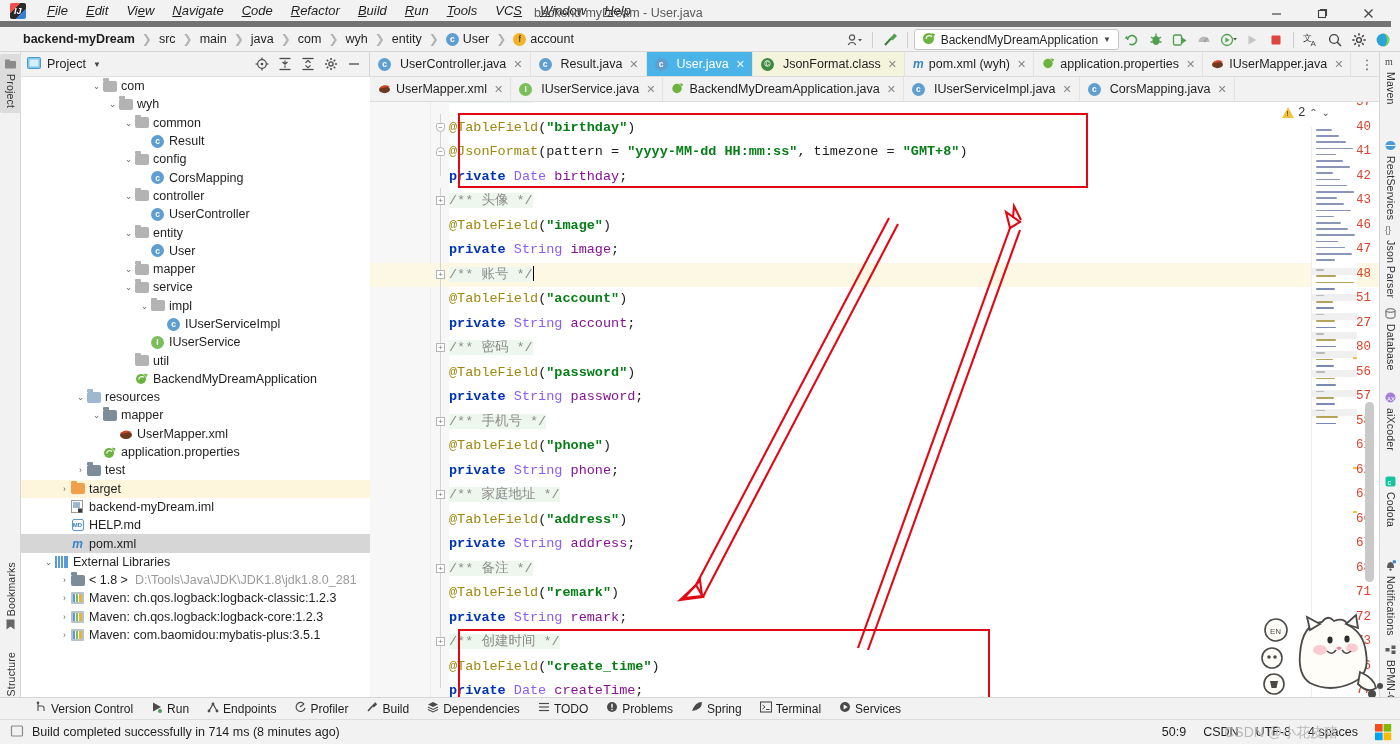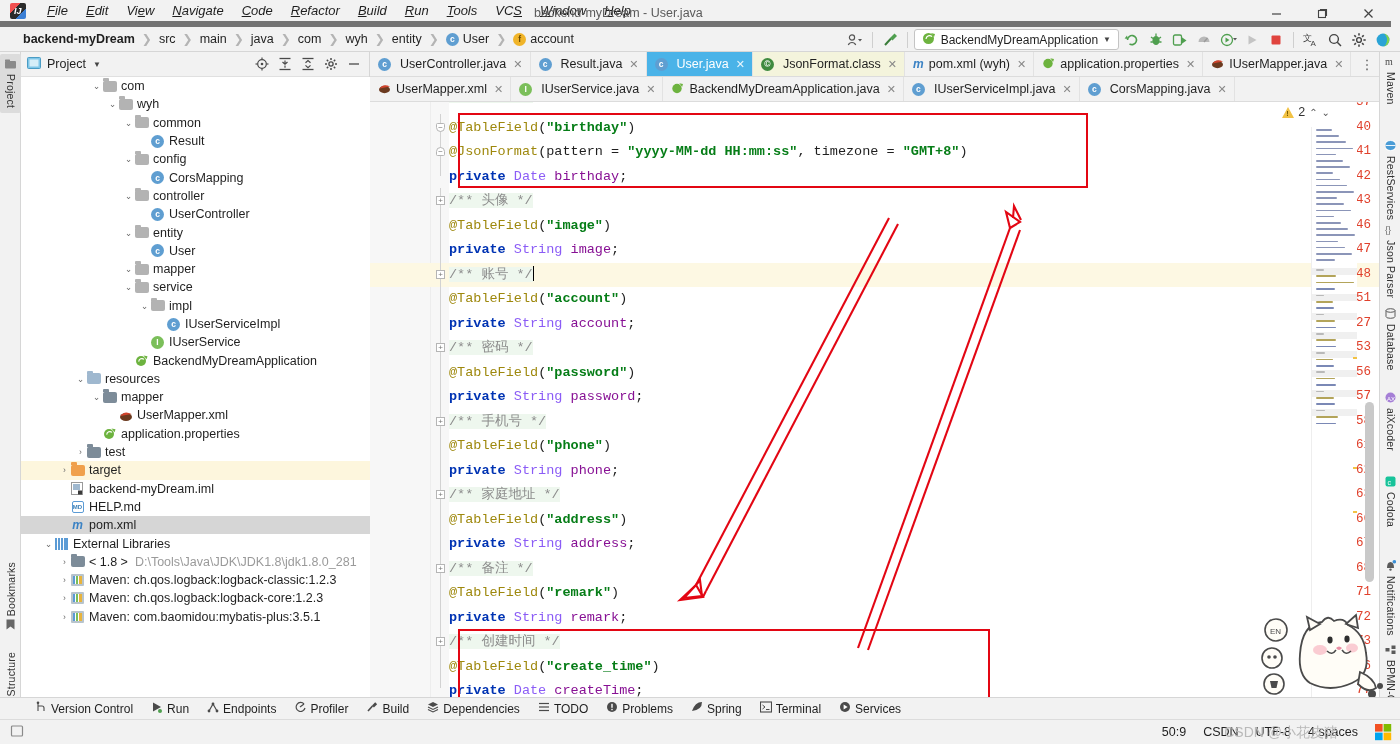--- a/index.html
+++ b/index.html
@@ -560,20 +560,27 @@
         <div class="row" style="padding-left:118px">
           <span class="arr"></span>
           <span class="ic">
             <span class="cir i">I</span>
           </span>
           <span class="leaf">IUserService</span>
         </div>
         <div class="row" style="padding-left:102px">
           <span class="arr"></span>
           <span class="ic">
+            <span class="fold"></span>
+          </span>
+          <span class="leaf">util</span>
+        </div>
+        <div class="row" style="padding-left:102px">
+          <span class="arr"></span>
+          <span class="ic">
             <svg width="14" height="13">
               <circle cx="6" cy="7" r="5" fill="#6db33f"></circle>
               <path d="M8.5 1.5 l4 0.8 -0.9 3 z" fill="#6db33f"></path>
               <path d="M3.7 7.6 a3.2 3.2 0 0 1 5.3 -2.2" stroke="#fff" stroke-width="1.1" fill="none"></path>
             </svg>
           </span>
           <span class="leaf">BackendMyDreamApplication</span>
         </div>
         <div class="row" style="padding-left:54px">
           <span class="arr">⌄</span>
@@ -778,21 +785,21 @@
           <div class="lnum" style="top:-7px">37</div>
           <div class="lnum" style="top:17.5px">40</div>
           <div class="lnum" style="top:42px">41</div>
           <div class="lnum" style="top:66.5px">42</div>
           <div class="lnum" style="top:91px">43</div>
           <div class="lnum" style="top:115.5px">46</div>
           <div class="lnum" style="top:140px">47</div>
           <div class="lnum" style="top:164.5px">48</div>
           <div class="lnum" style="top:189px">51</div>
           <div class="lnum" style="top:213.5px">27</div>
-          <div class="lnum" style="top:238px">53</div>
+          <div class="lnum" style="top:238px">80</div>
           <div class="lnum" style="top:262.5px">56</div>
           <div class="lnum" style="top:287px">57</div>
           <div class="lnum" style="top:311.5px">58</div>
           <div class="lnum" style="top:336px">61</div>
           <div class="lnum" style="top:360.5px">62</div>
           <div class="lnum" style="top:385px">63</div>
           <div class="lnum" style="top:409.5px">66</div>
           <div class="lnum" style="top:434px">67</div>
           <div class="lnum" style="top:458.5px">68</div>
           <div class="lnum" style="top:483px">71</div>
@@ -1081,20 +1088,21 @@
         <span>Services</span>
       </div>
     </div>
 
   <div class="statusbar">
     <span>
       <svg width="14" height="14">
           <rect x="1.5" y="2" width="11" height="10" fill="none" stroke="#8a8a8a" stroke-width="1.2" rx="1"></rect>
         </svg>
     </span>
+    <span class="msg">Build completed successfully in 714 ms (8 minutes ago)</span>
     <div class="right">
       <span>50:9</span>
       <span>CSDN</span>
       <span>UTF-8</span>
       <span>4 spaces</span>
       <span style="width:17px;height:17px;display:inline-block;">
         <svg width="17" height="17">
             <rect x="0" y="0" width="7.6" height="7.6" fill="#f25022"></rect>
             <rect x="8.6" y="0" width="7.6" height="7.6" fill="#7fba00"></rect>
             <rect x="0" y="8.6" width="7.6" height="7.6" fill="#00a4ef"></rect>

